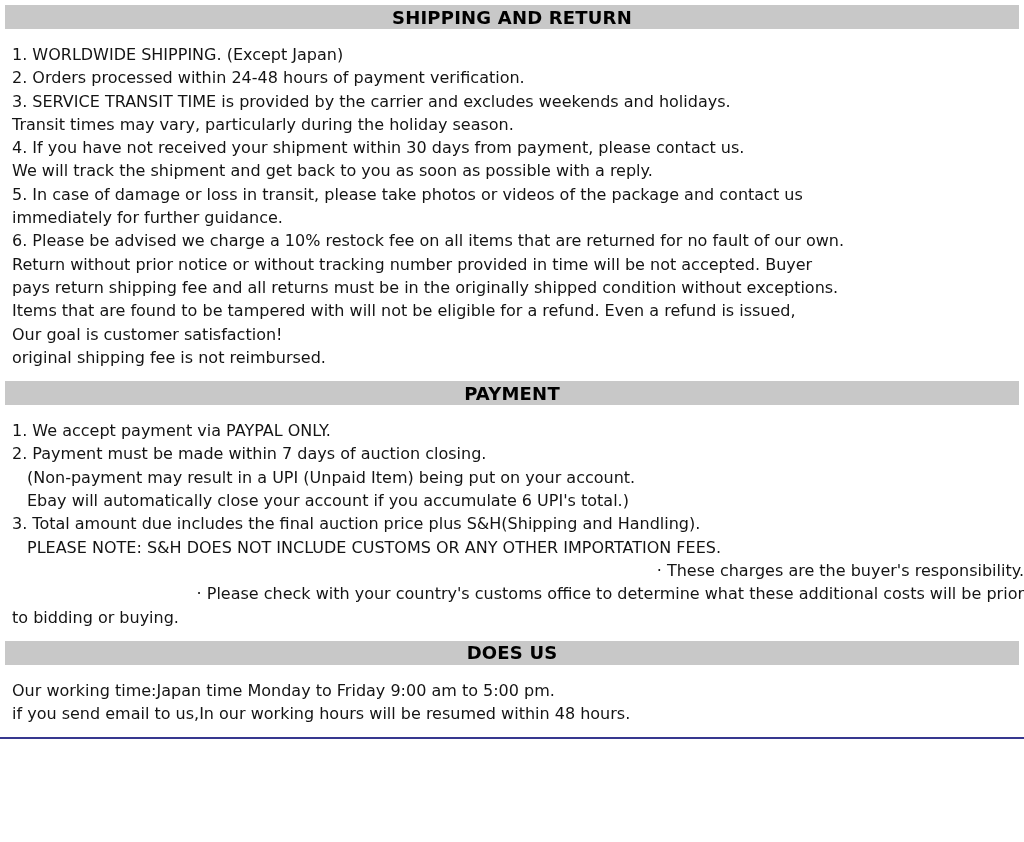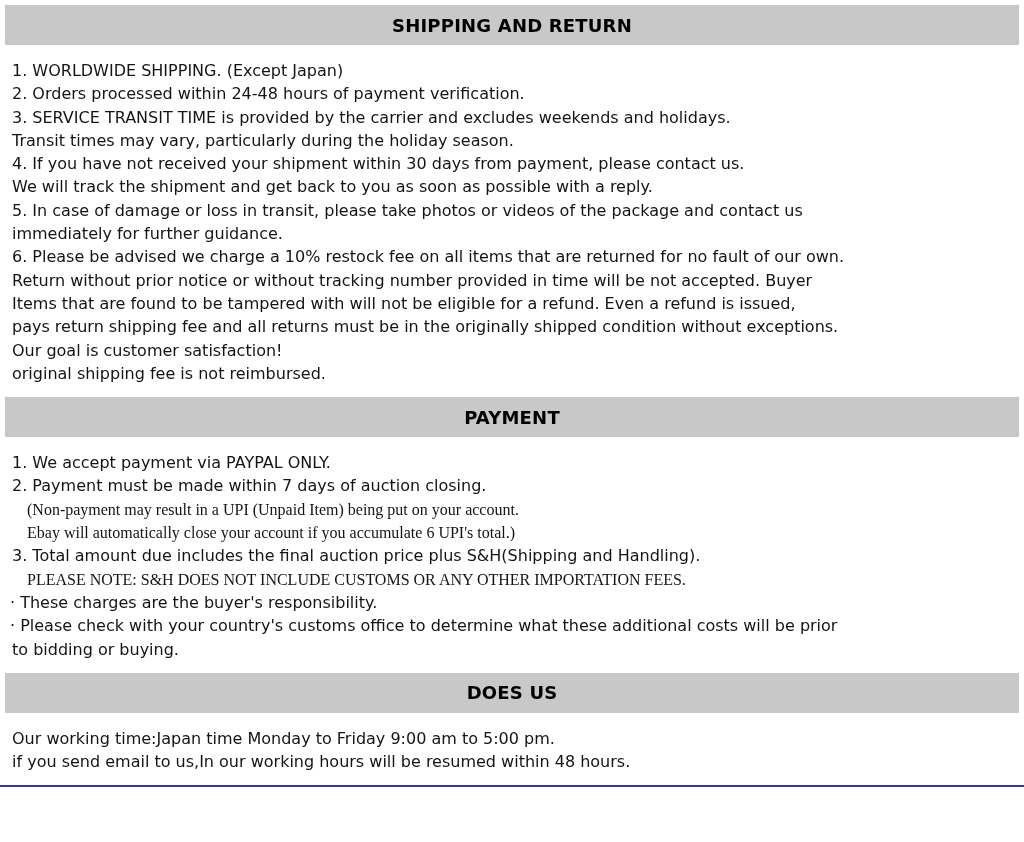--- a/index.html
+++ b/index.html
@@ -12,43 +12,43 @@
   html, body {
     margin: 0;
     padding: 0;
     width: 1024px;
     height: 842px;
     background: #ffffff;
     overflow: hidden;
     font-family: "DejaVu Sans", "Liberation Sans", sans-serif;
   }
   .section-header {
-    height: 40px;
+    height: 24px;
     margin: 0 5px 14px 5px;
     background: var(--header-bg);
     color: var(--header-text);
     font-size: 18px;
     font-weight: bold;
     display: flex;
     align-items: center;
     justify-content: center;
     letter-spacing: 0.2px;
   }
   .section-header.first { margin-top: 5px; }
   .section-body {
     margin: 0 0 12px 12px;
     color: var(--body-text);
     font-size: 16px;
   }
   .line {
     line-height: 23.3px;
     white-space: nowrap;
   }
-  .ind { padding-left: 15px; font-family: Liberation Serif, serif; }
-  .bullet { margin-left: -2px; }
+  .ind { padding-left: 15px; }
+  .bullet { margin-left: -2px; text-align: right; }
   .divider {
     margin-top: 12px;
     height: 0;
     border-top: 2px solid var(--divider);
   }
 </style>
 </head>
 <body>
 
 <div>
@@ -59,22 +59,22 @@
       <div class="line">1. WORLDWIDE SHIPPING. (Except Japan)</div>
       <div class="line">2. Orders processed within 24-48 hours of payment verification.</div>
       <div class="line">3. SERVICE TRANSIT TIME is provided by the carrier and excludes weekends and holidays.</div>
       <div class="line">Transit times may vary, particularly during the holiday season.</div>
       <div class="line">4. If you have not received your shipment within 30 days from payment, please contact us.</div>
       <div class="line">We will track the shipment and get back to you as soon as possible with a reply.</div>
       <div class="line">5. In case of damage or loss in transit, please take photos or videos of the package and contact us</div>
       <div class="line">immediately for further guidance.</div>
       <div class="line">6. Please be advised we charge a 10% restock fee on all items that are returned for no fault of our own.</div>
       <div class="line">Return without prior notice or without tracking number provided in time will be not accepted. Buyer</div>
+      <div class="line">pays return shipping fee and all returns must be in the originally shipped condition without exceptions.</div>
       <div class="line">Items that are found to be tampered with will not be eligible for a refund. Even a refund is issued,</div>
-      <div class="line">pays return shipping fee and all returns must be in the originally shipped condition without exceptions.</div>
       <div class="line">Our goal is customer satisfaction!</div>
       <div class="line">original shipping fee is not reimbursed.</div>
     </div>
   </div>
 
   <div class="section">
     <div class="section-header">PAYMENT</div>
     <div class="section-body">
       <div class="line">1. We accept payment via PAYPAL ONLY.</div>
       <div class="line">2. Payment must be made within 7 days of auction closing.</div>

